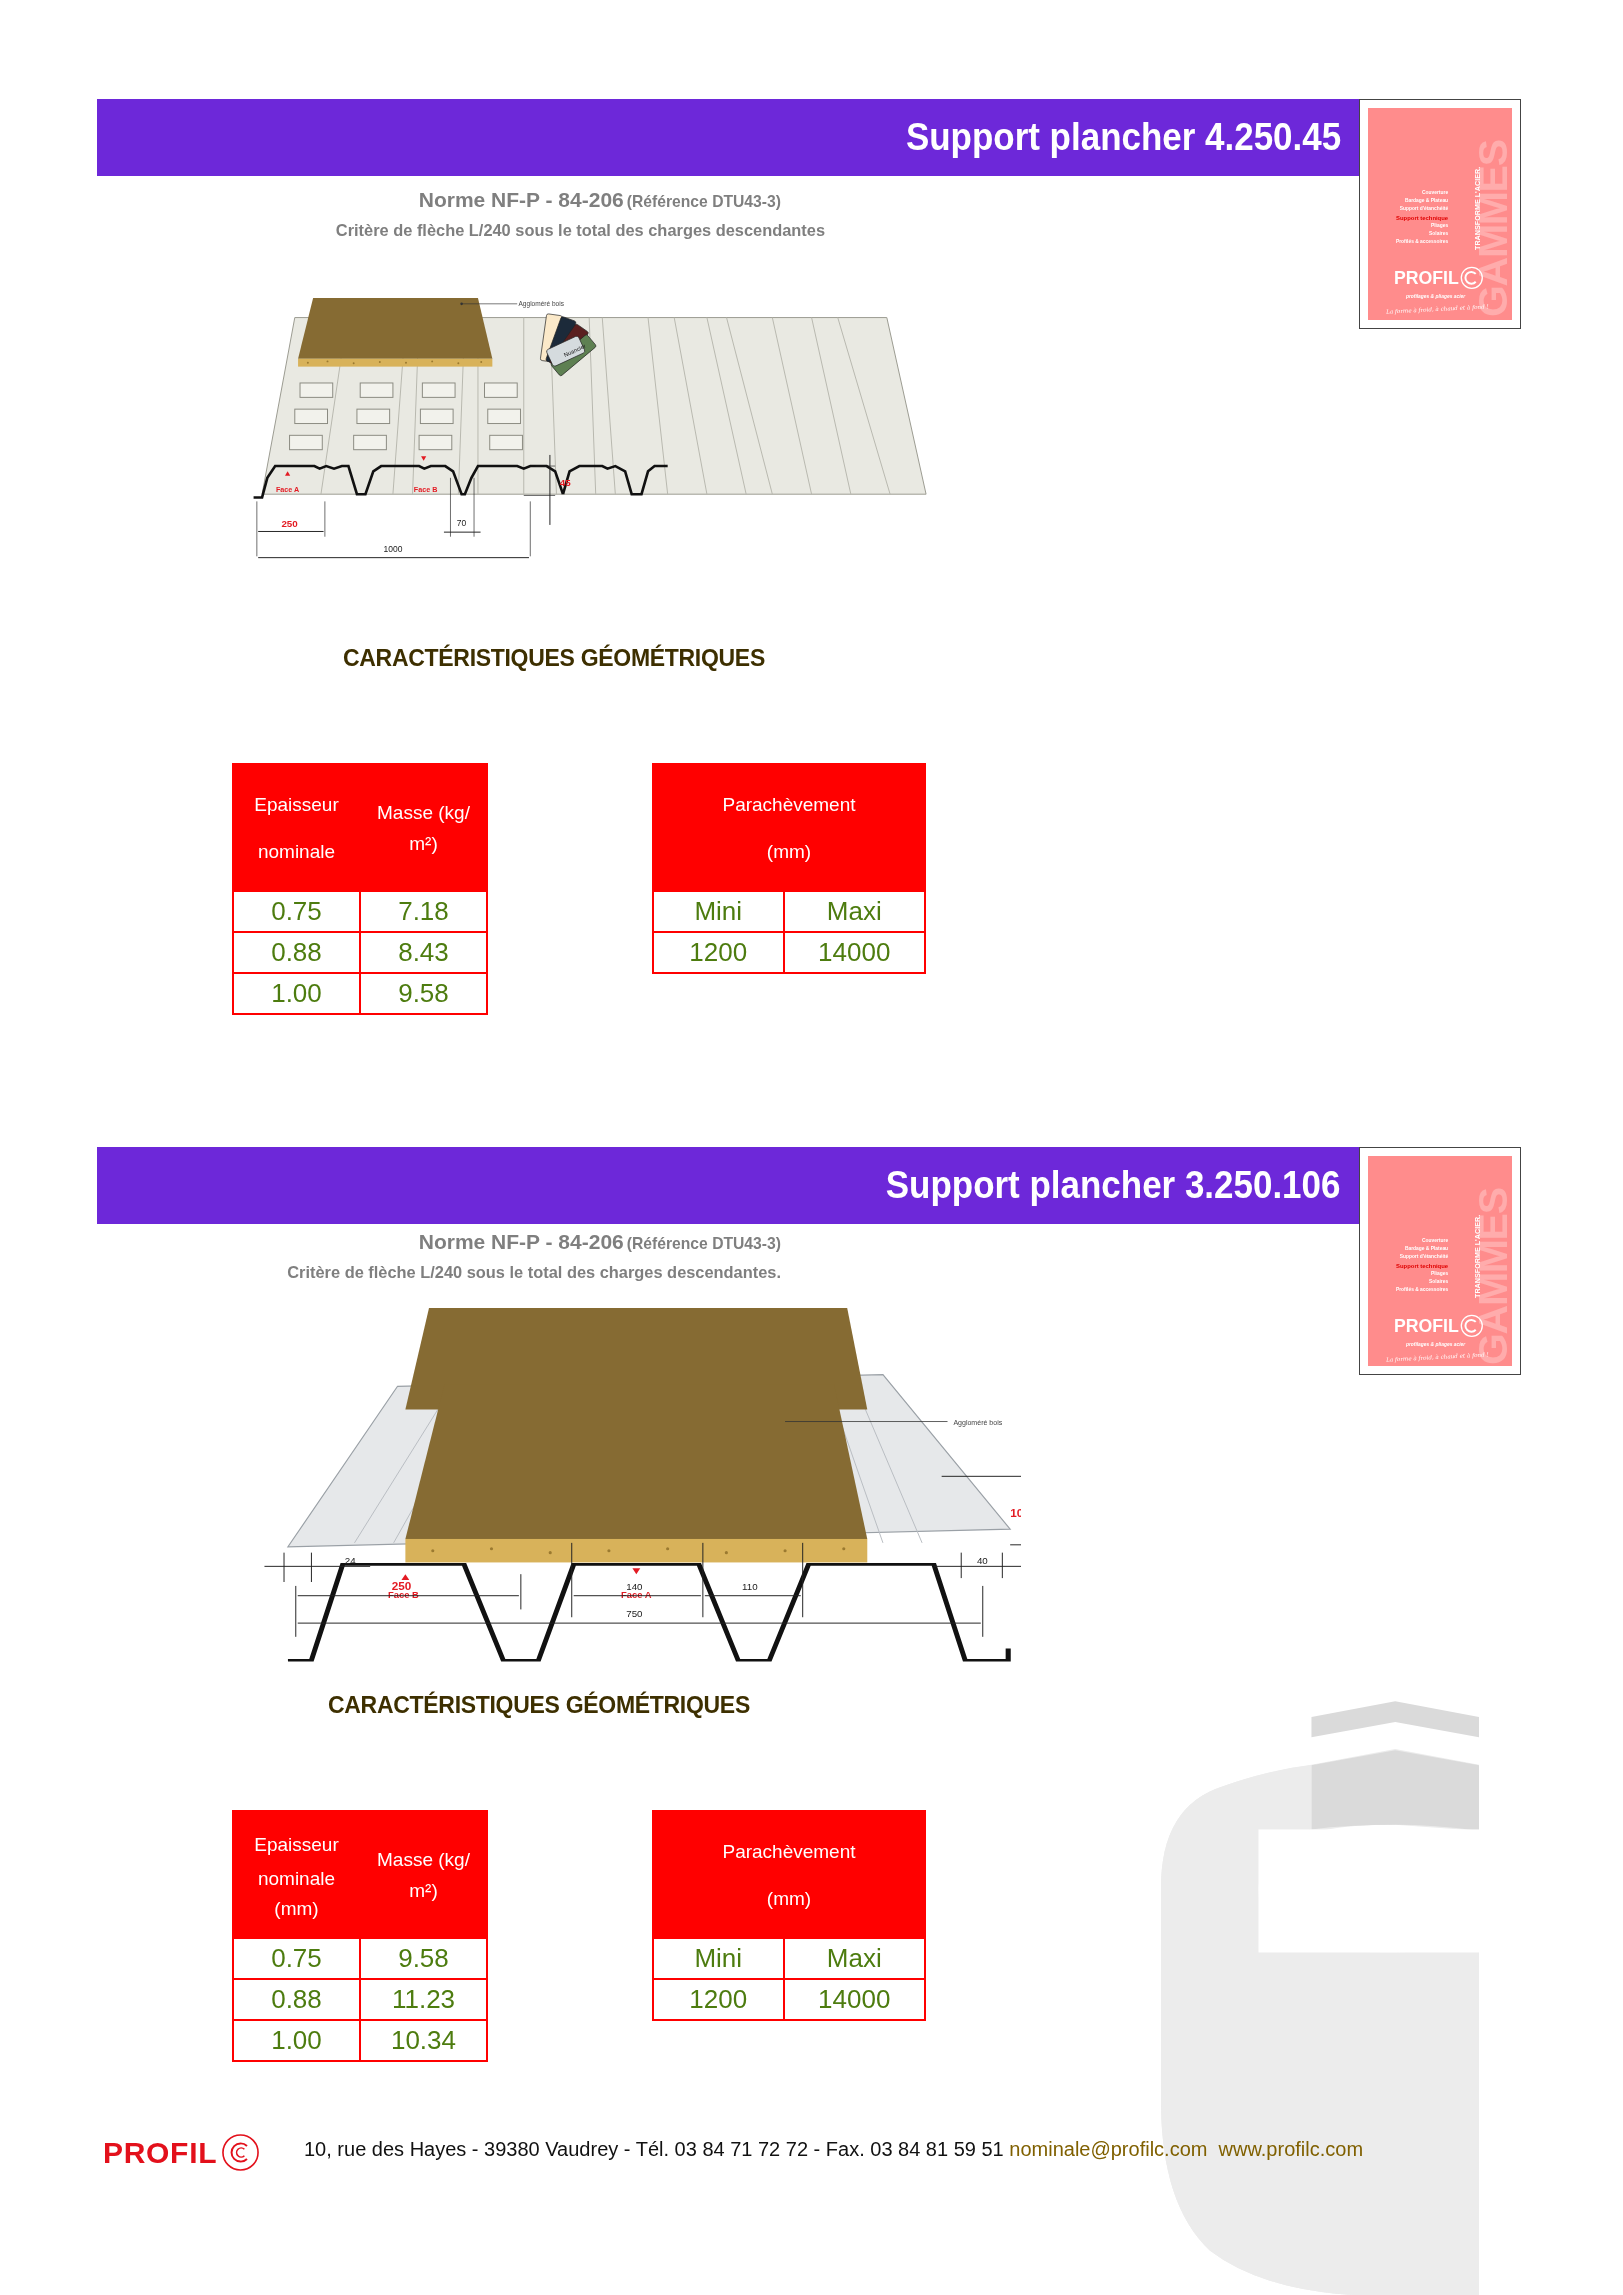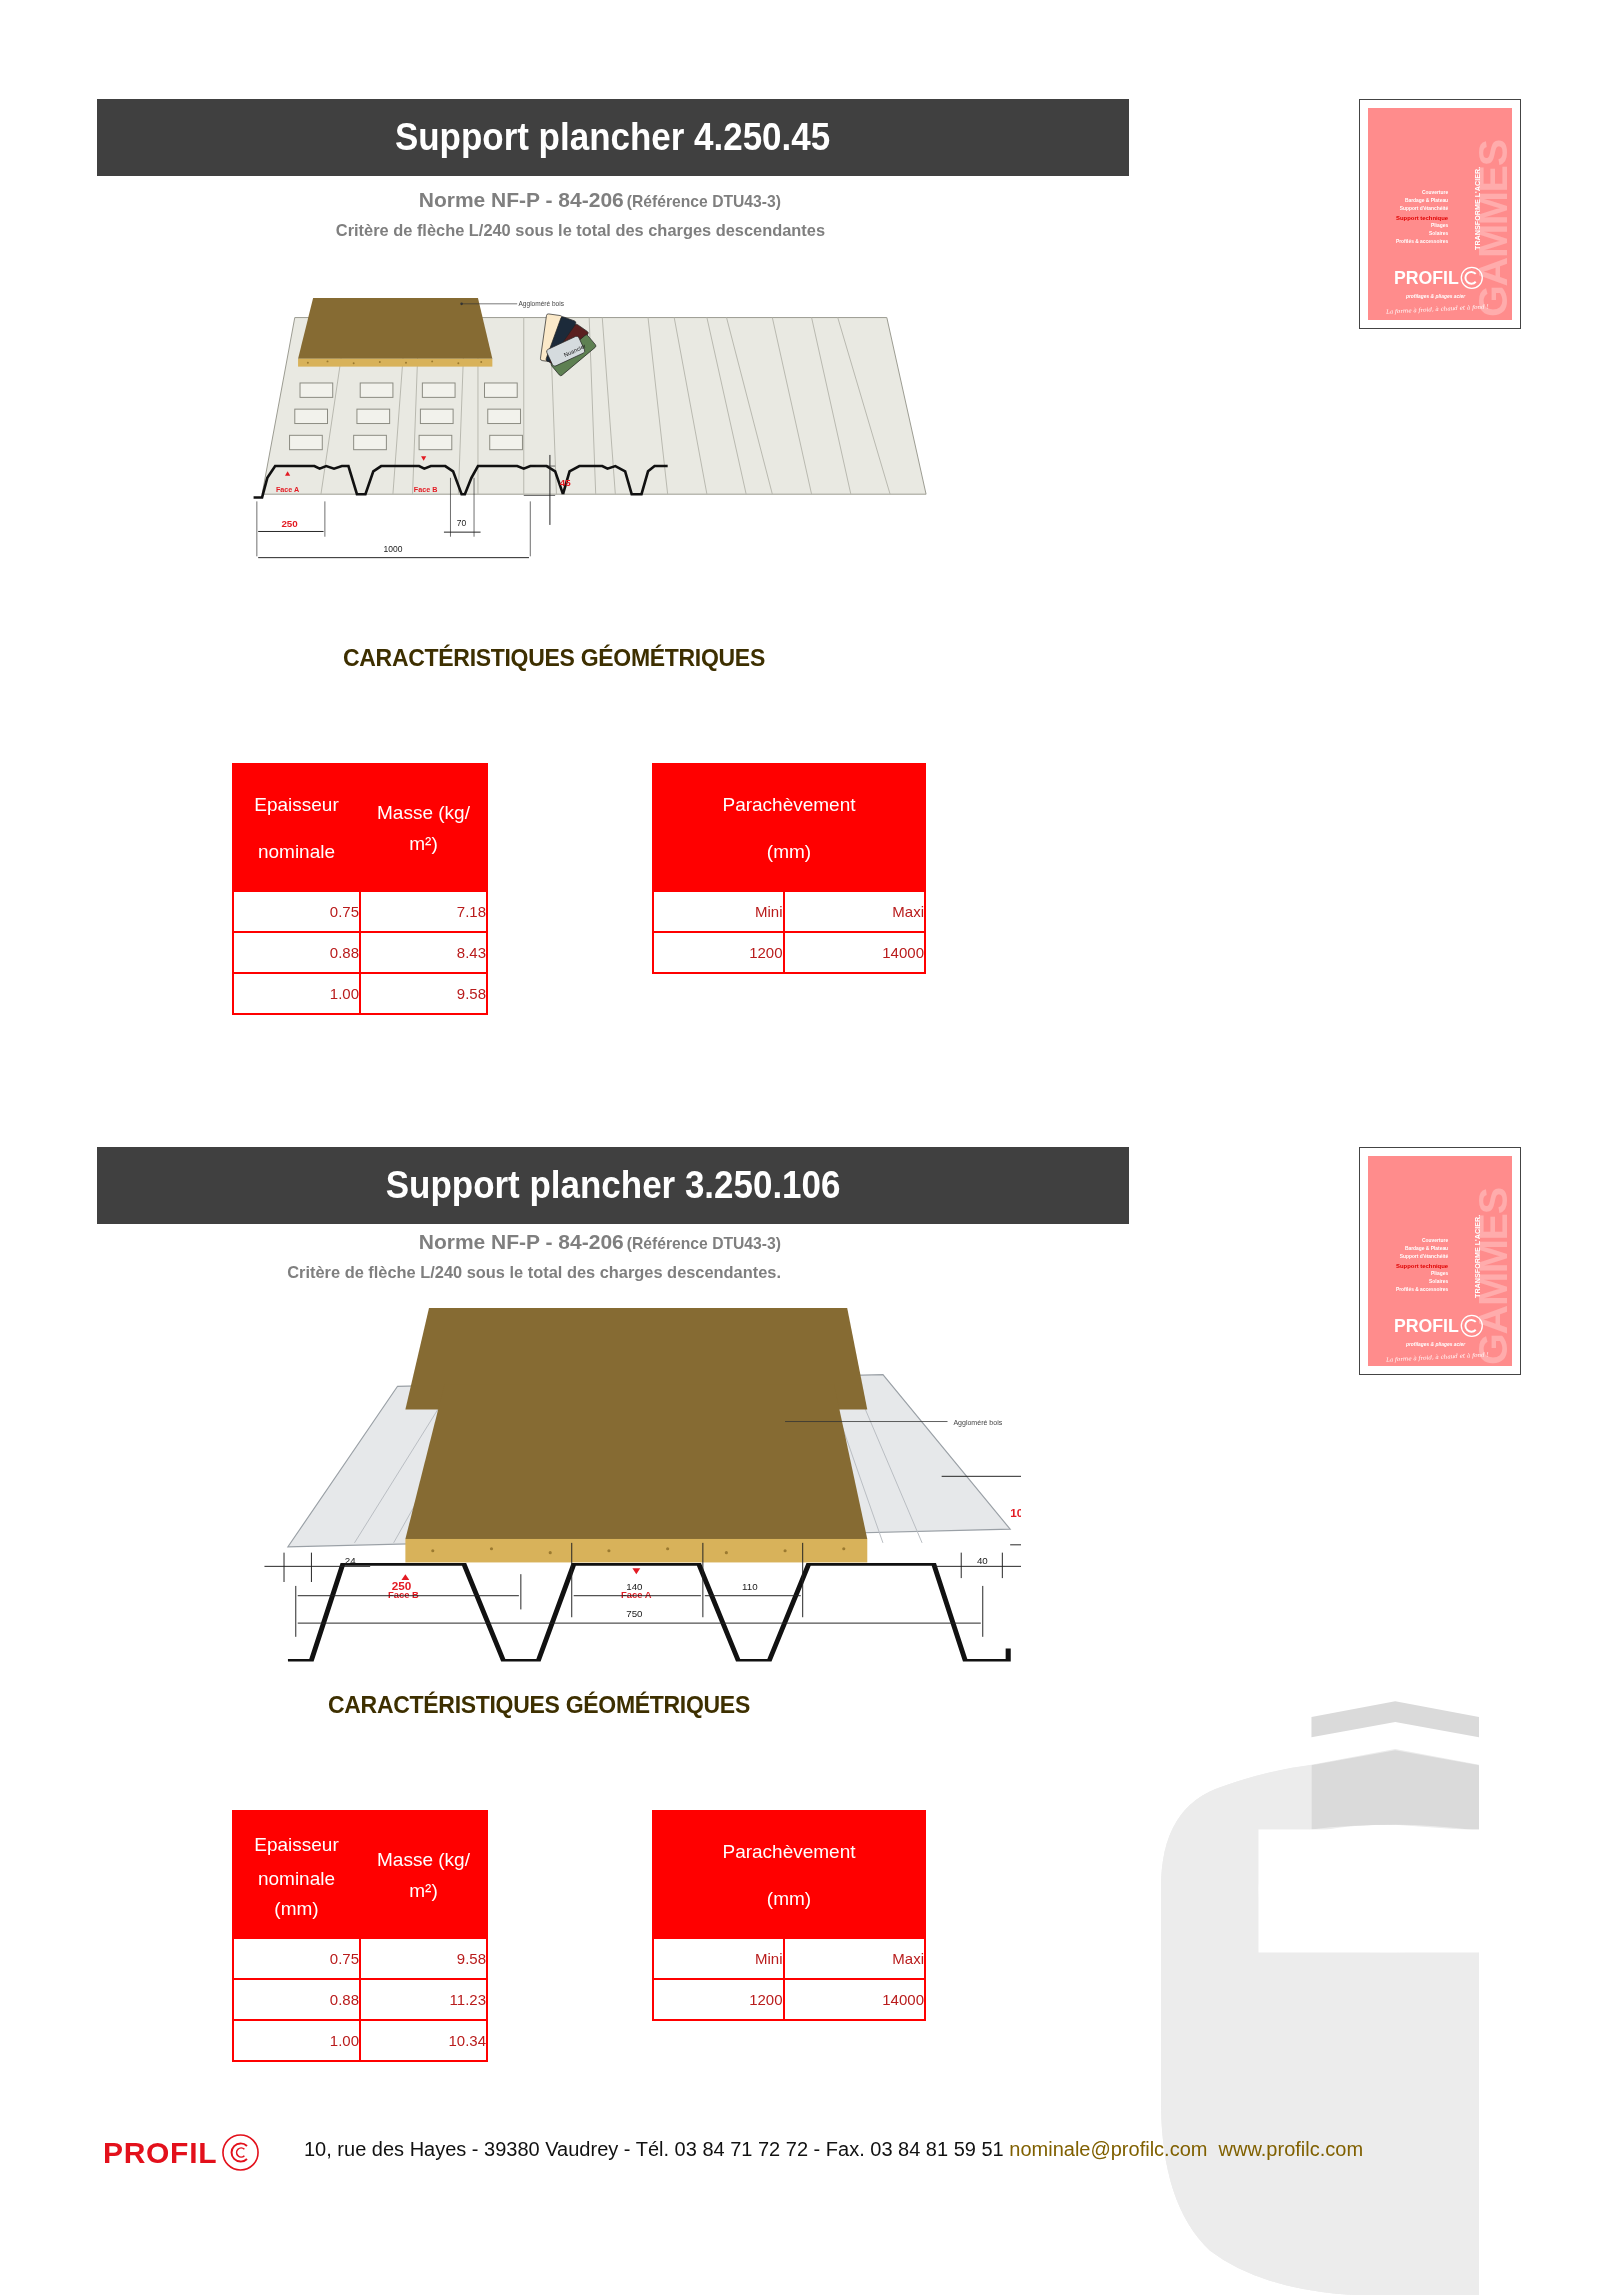--- a/index.html
+++ b/index.html
@@ -5,22 +5,22 @@
   html, body { margin: 0; padding: 0; }
   body {
     width: 1623px; height: 2295px; position: relative; overflow: hidden;
     background: #ffffff;
     font-family: "Liberation Sans", "DejaVu Sans", sans-serif;
   }
   .abs { position: absolute; }
 
   
   .banner {
-    position: absolute; left: 97px; width: 1032px; height: 77px;
-    background: #404040; display: flex; align-items: center; justify-content: center;
+    position: absolute; left: 97px; width: 1263px; height: 77px;
+    background: #6d28d9; display: flex; align-items: center; justify-content: flex-end;
   }
   .banner-title {
     color: #fff; font-weight: bold; font-size: 38px; letter-spacing: 0px;
     font-family: "Liberation Sans", sans-serif; transform: scaleX(0.92);
   }
 
   
   .norme { position: absolute; color: #7f7f7f; font-weight: bold; text-align: center; transform-origin: right center; }
   .norme-main { font-size: 21px; }
   .norme-ref { font-size: 15.7px; }
@@ -54,21 +54,21 @@
   .caract { position: absolute; color: #3d2f00; font-weight: bold; font-size: 23px; letter-spacing: -0.3px; }
 
   
   table.spec { position: absolute; border-collapse: collapse; background: #fff; }
   table.spec th {
     background: #ff0000; color: #fff; font-weight: normal; font-size: 19px;
     line-height: 47px; padding: 0 3.9px; text-align: center; vertical-align: middle;
     border: 2.6px solid #ff0000;
   }
   table.spec td {
-    border: 2.6px solid #ff0000; text-align: right; font-size: 15px; color: #b91c1c; height: 39px;
+    border: 2.6px solid #ff0000; text-align: center; font-size: 26px; color: #4d7c0f; height: 39px;
     padding: 0;
   }
   table.spec th .hl { display: block; }
 
   
   .footer-logo { position: absolute; left: 103px; top: 2133px; display: flex; align-items: center; }
   .footer-logo-text { color: #e3101b; font-weight: 900; font-size: 30px; letter-spacing: 0.7px; }
   .footer-address { position: absolute; left: 304px; top: 2138px; font-size: 20px; color: #111; white-space: nowrap; }
   .footer-address .gold { color: #806000; }
 

